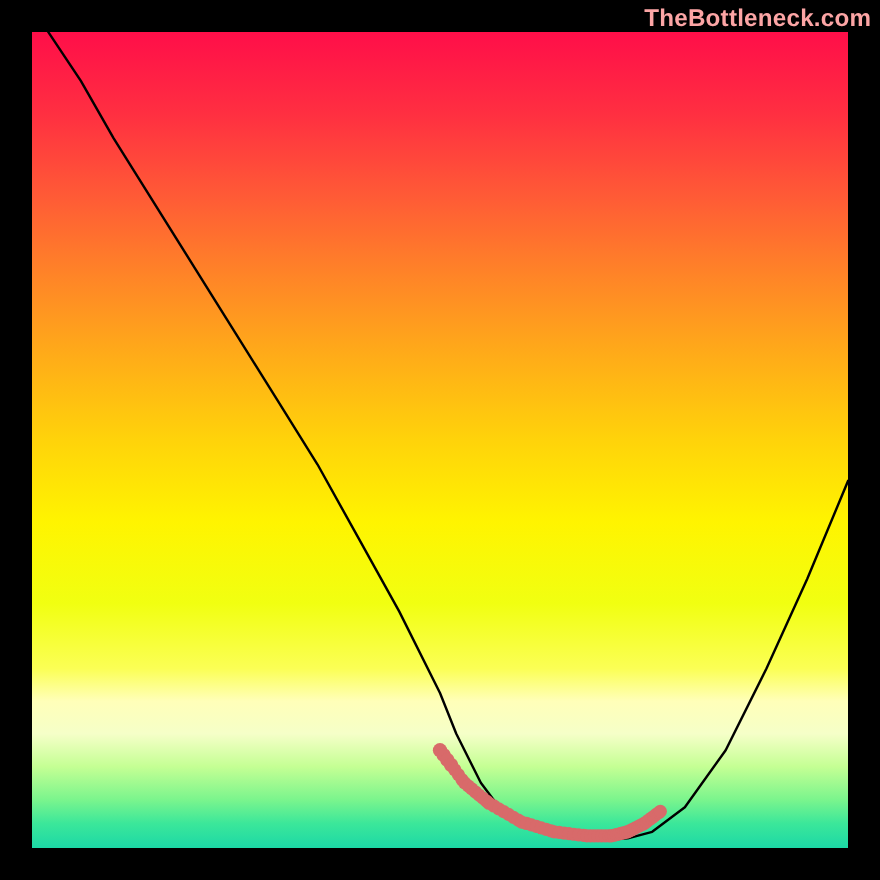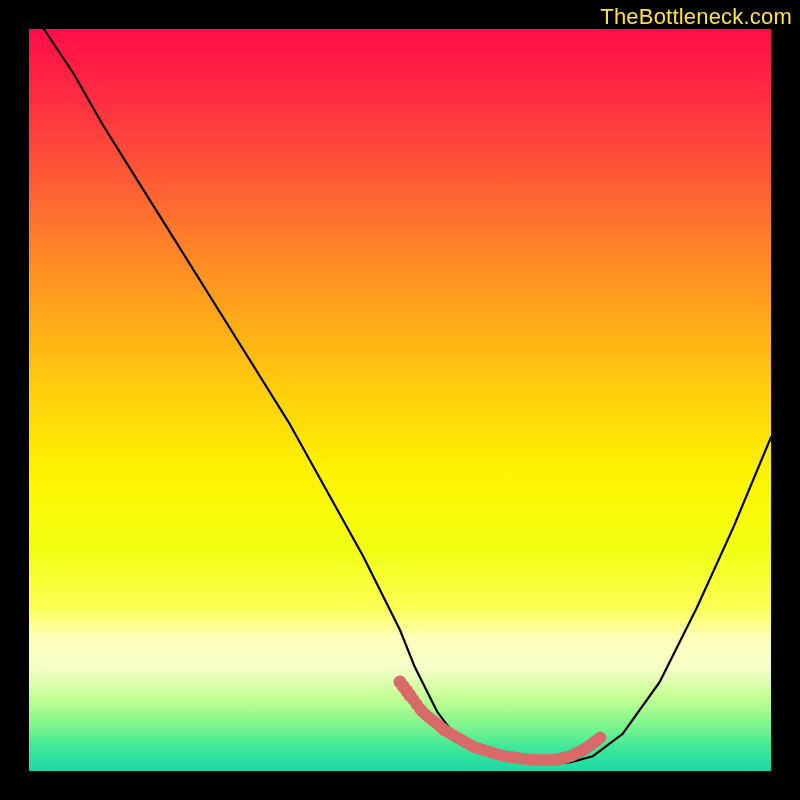--- a/index.html
+++ b/index.html
@@ -26,23 +26,23 @@
   }
   .plot svg {
     display: block;
     width: 742px;
     height: 742px;
   }
   .watermark {
     position: absolute;
     top: 4px;
     right: 8px;
-    color: #fde047;
+    color: #fca5a5;
     font-size: 22px;
-    font-weight: 400;
+    font-weight: 700;
     letter-spacing: 0.2px;
     user-select: none;
   }
 </style>
 </head>
 <body>
 
 <div class="frame">
   <div class="plot">
     <svg viewBox="0 0 742 742">

